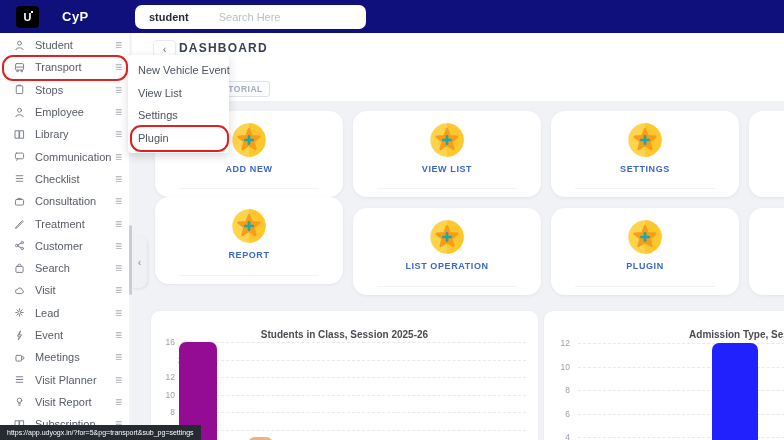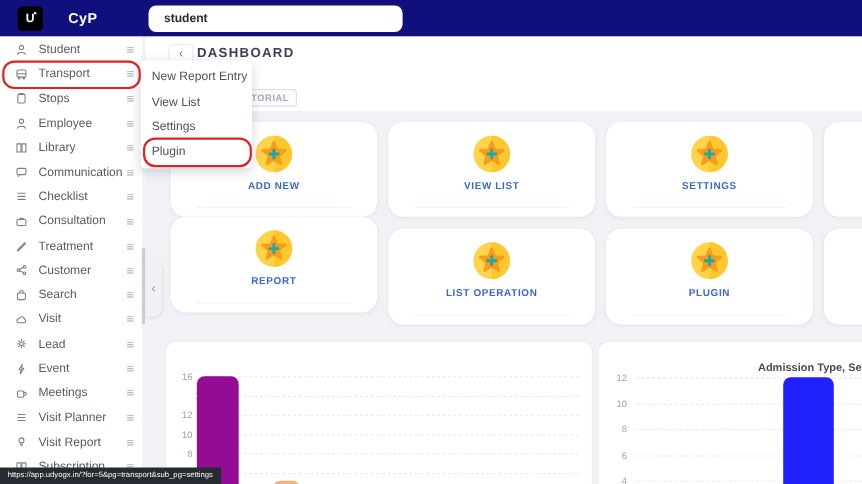--- a/index.html
+++ b/index.html
@@ -73,20 +73,21 @@
 <body>
 
 <div class="topbar">
   <div class="logo">
     <span class="u">U</span>
     <span class="dot"></span>
   </div>
   <div class="brand">CyP</div>
   <div class="search">
     <span class="cat">student</span>
+    <input type="text" placeholder="Search Here" style="">
   </div>
 </div>
 
 <div class="sidebar">
   <div class="sb-list">
       <div class="sb-item">
      <span class="sb-ico">
           <svg class="ic" viewBox="0 0 16 16">
             <circle cx="8" cy="5.2" r="2.4"></circle>
             <path d="M3.5 13c.5-3 8.5-3 9 0"></path>
@@ -273,21 +274,21 @@
 </div>
 
 <div class="gray-panel"></div>
 <div class="back-btn">
   <span>‹</span>
 </div>
 <div class="page-title">DASHBOARD</div>
 <div class="tutorial">TUTORIAL</div>
 
 <div class="dropdown">
-    <div class="dd-item">New Report Entry</div>
+    <div class="dd-item">New Vehicle Event</div>
     <div class="dd-item">View List</div>
     <div class="dd-item">Settings</div>
     <div class="dd-item">Plugin</div>
   </div>
 
 <div class="ann ann-transport"></div>
 <div class="ann ann-settings"></div>
 
 <div class="cards-layer">
     <div class="card" style="left:155px;top:111px;width:188px;height:86px">
@@ -348,20 +349,21 @@
   <path d="M24 11l3.2 8.6 9.2.4-7.2 5.8 2.5 8.9L24 29.6l-7.7 5.1 2.5-8.9-7.2-5.8 9.2-.4z" fill="#F89C1C" stroke="#F89C1C" stroke-width="3" stroke-linejoin="round"></path>
   <path d="M24 19.5v9M19.5 24h9" stroke="#1FA9A0" stroke-width="3.2" stroke-linecap="round"></path>
 </svg>
       <div class="card-lbl">PLUGIN</div>
                     <div class="card-div"></div>
     </div>
     <div class="card" style="left:749px;top:208px;width:188px;height:87px"></div>
   </div>
 
 <div class="chart-card" style="left: 150px; top: 310px; width: 387px; height: 200px;">
+    <div class="ch-title">Students in Class, Session 2025-26</div>
     <span class="tick" style="top:26px;left:6px;width:18px">16</span>
           <div class="grid" style="top:31px;left:30px;right:12px"></div>
     <span class="tick" style="top:43.5px;left:18px;width:18px">14</span>
           <div class="grid" style="top:48.5px;left:30px;right:12px"></div>
     <span class="tick" style="top:61px;left:6px;width:18px">12</span>
           <div class="grid" style="top:66px;left:30px;right:12px"></div>
     <span class="tick" style="top:78.5px;left:6px;width:18px">10</span>
           <div class="grid" style="top:83.5px;left:30px;right:12px"></div>
     <span class="tick" style="top:96px;left:6px;width:18px">8</span>
           <div class="grid" style="top:101px;left:30px;right:12px"></div>

